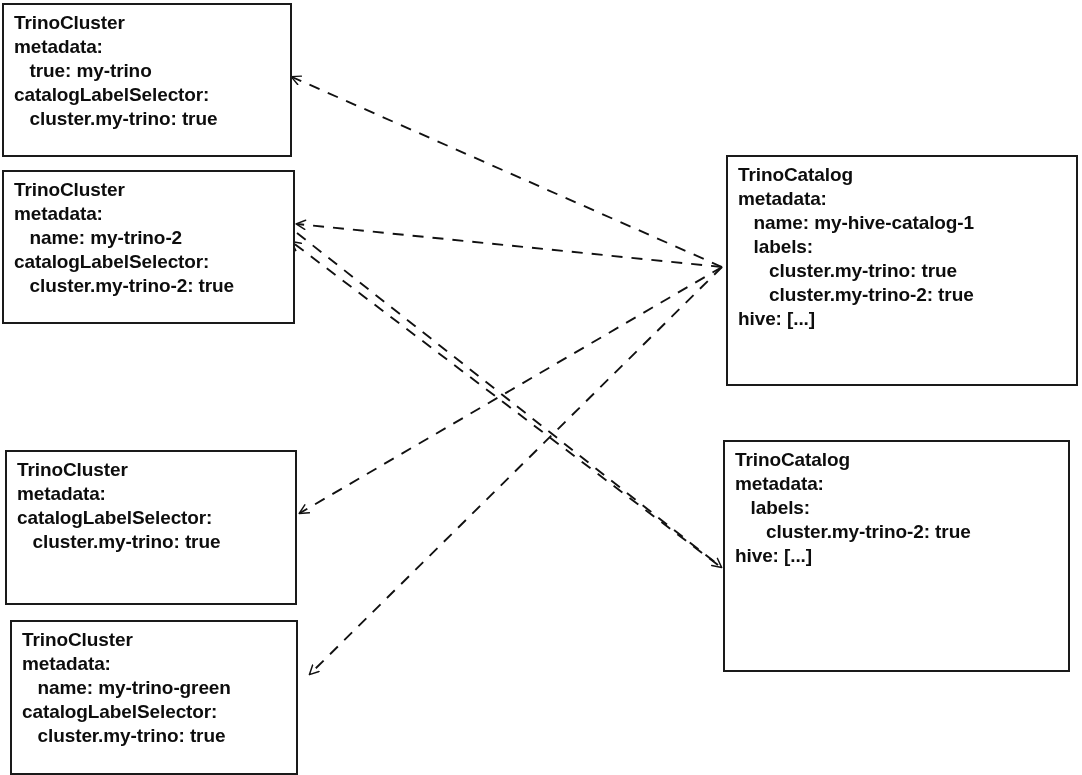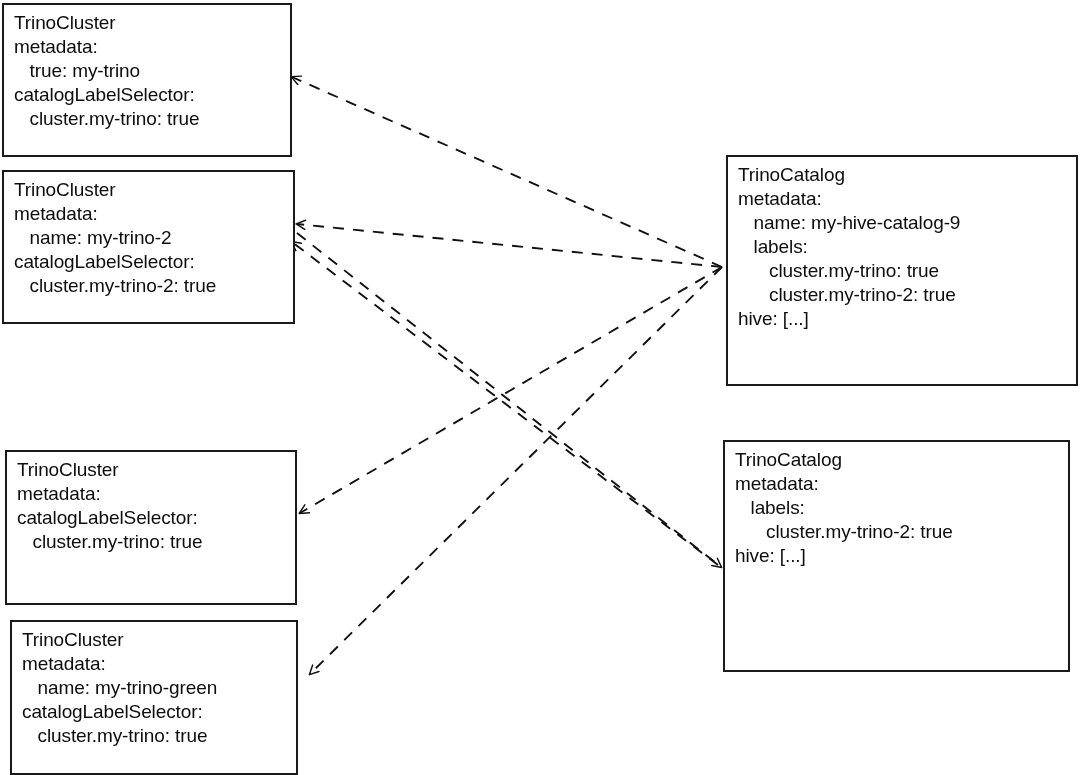--- a/index.html
+++ b/index.html
@@ -14,20 +14,21 @@
     background: #ffffff;
     overflow: hidden;
     font-family: "Liberation Sans", sans-serif;
   }
   .node {
     position: absolute;
     box-sizing: border-box;
     background: #ffffff;
     border: 2px solid #1a1a1a;
     padding: 6px 8px 6px 10px;
+    font-weight: bold;
   }
   .node .line {
     font-size: 19px;
     line-height: 24px;
     color: #0d0d0d;
     white-space: pre;
     letter-spacing: -0.1px;
   }
   svg.edges {
     position: absolute;
@@ -83,21 +84,21 @@
   <div class="node" style="left: 10px; top: 620px; width: 288px; height: 155px; border-color: rgb(26, 26, 26);">
       <div class="line">TrinoCluster</div>
       <div class="line">metadata:</div>
       <div class="line">   name: my-trino-green</div>
       <div class="line">catalogLabelSelector:</div>
       <div class="line">   cluster.my-trino: true</div>
     </div>
   <div class="node" style="left: 726px; top: 155px; width: 352px; height: 231px; border-color: rgb(26, 26, 26);">
       <div class="line">TrinoCatalog</div>
       <div class="line">metadata:</div>
-      <div class="line">   name: my-hive-catalog-9</div>
+      <div class="line">   name: my-hive-catalog-1</div>
       <div class="line">   labels:</div>
       <div class="line">      cluster.my-trino: true</div>
       <div class="line">      cluster.my-trino-2: true</div>
       <div class="line">hive: [...]</div>
     </div>
   <div class="node" style="left: 723px; top: 440px; width: 347px; height: 232px; border-color: rgb(26, 26, 26);">
       <div class="line">TrinoCatalog</div>
       <div class="line">metadata:</div>
       <div class="line">   labels:</div>
       <div class="line">      cluster.my-trino-2: true</div>

